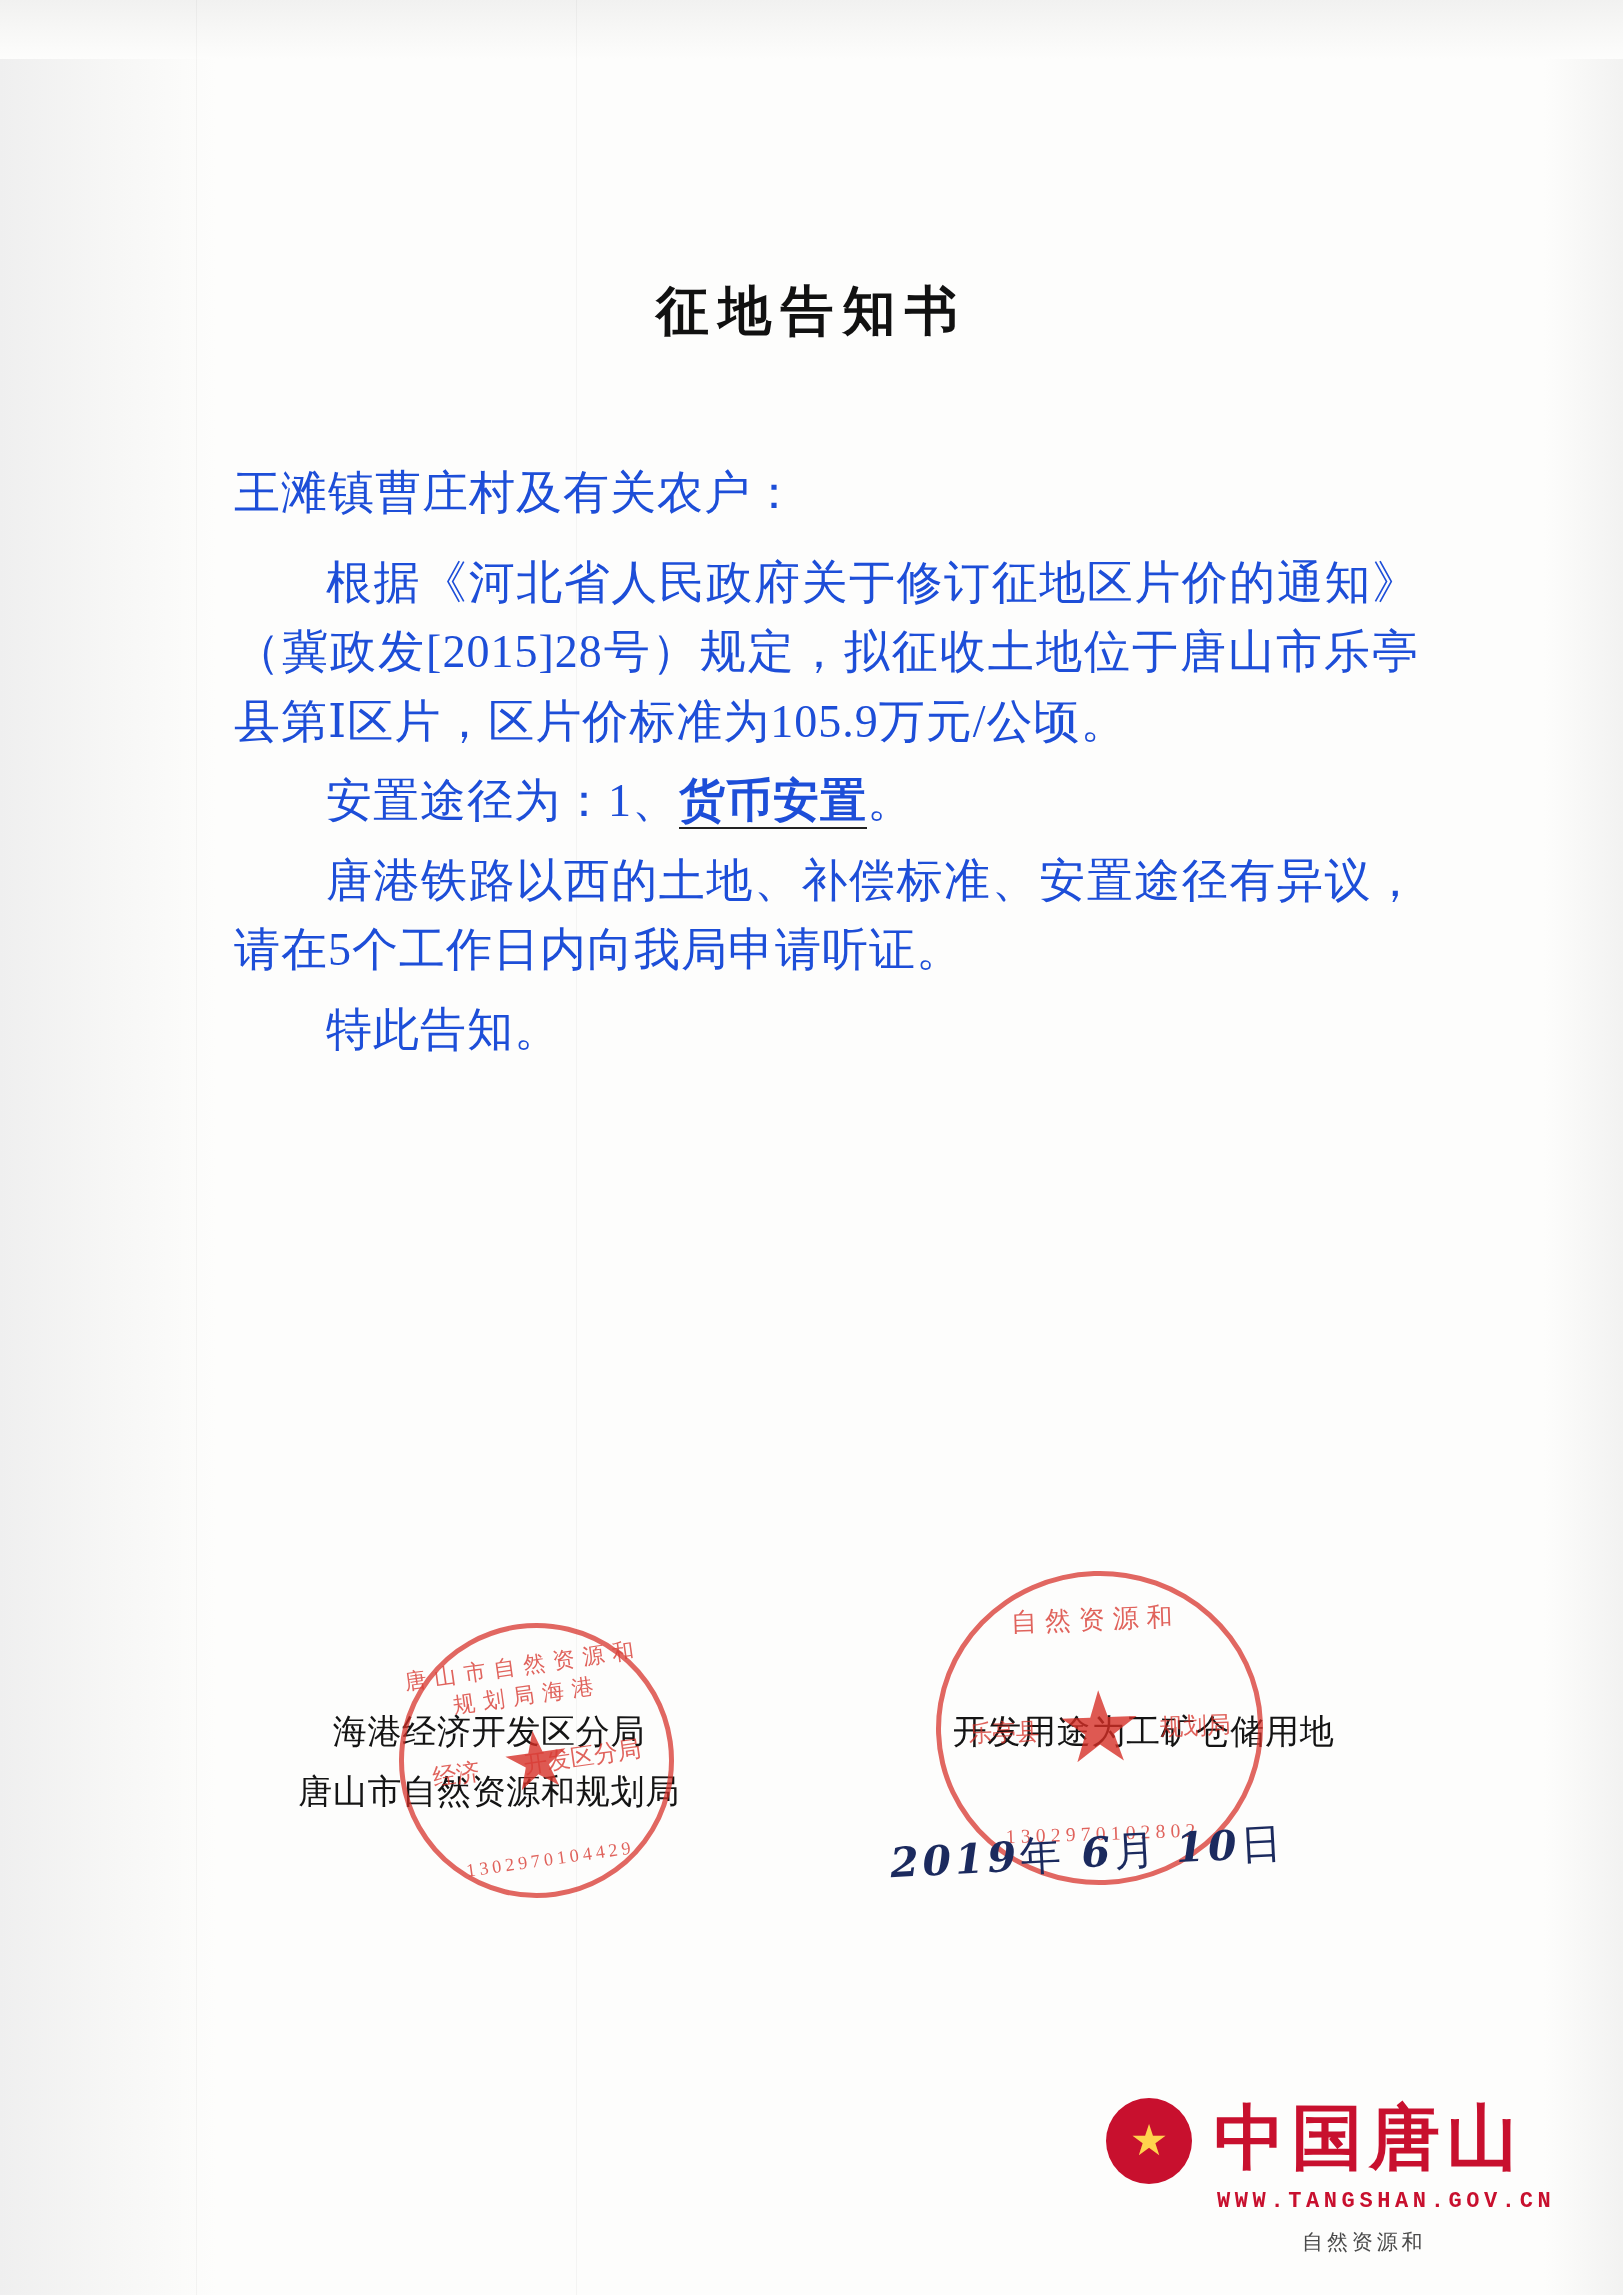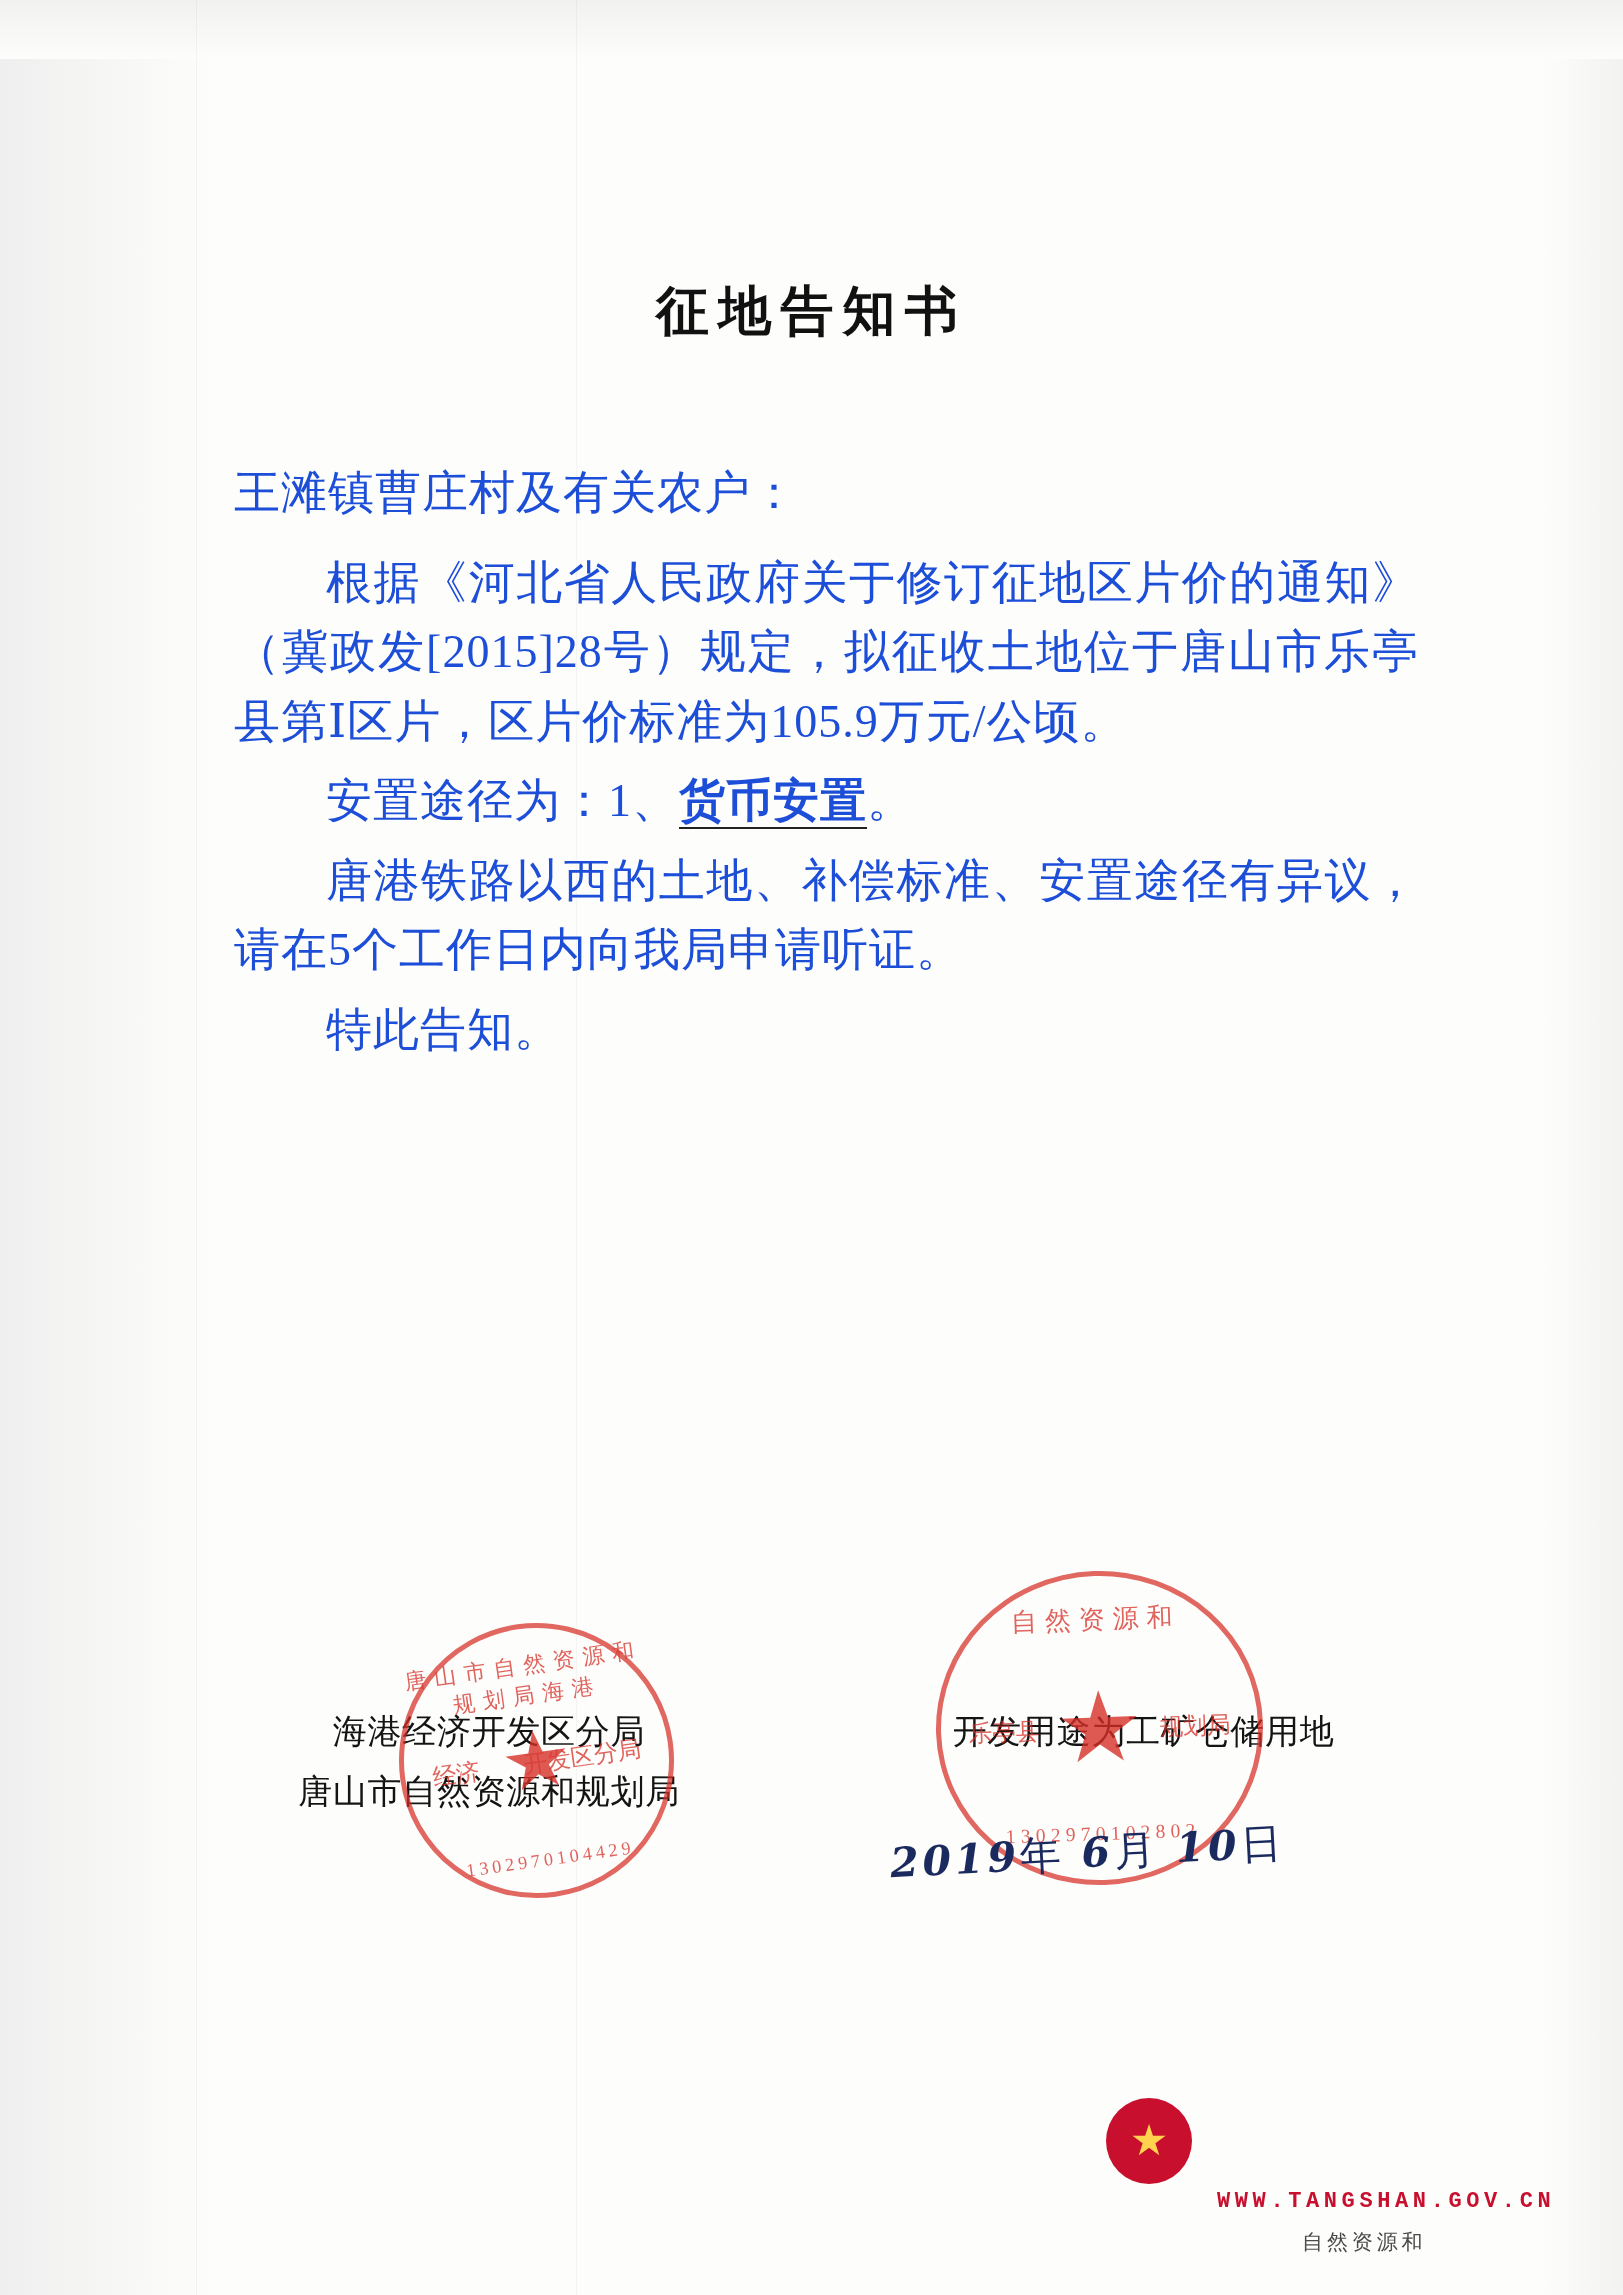--- a/index.html
+++ b/index.html
@@ -270,18 +270,19 @@
   </div>
 
   <div class="handwritten-date">
     <span class="num">2019</span><span>年</span>
     <span class="num">6</span><span>月</span>
     <span class="num">10</span><span>日</span>
   </div>
 
   <div class="footer-logo">
     <div class="emblem">★</div>
+    <div class="brand-cn">中国唐山</div>
     <div class="brand-url">WWW.TANGSHAN.GOV.CN</div>
     <div class="brand-sub">自然资源和</div>
   </div>
 
 </div>
 
 
 </body></html>

